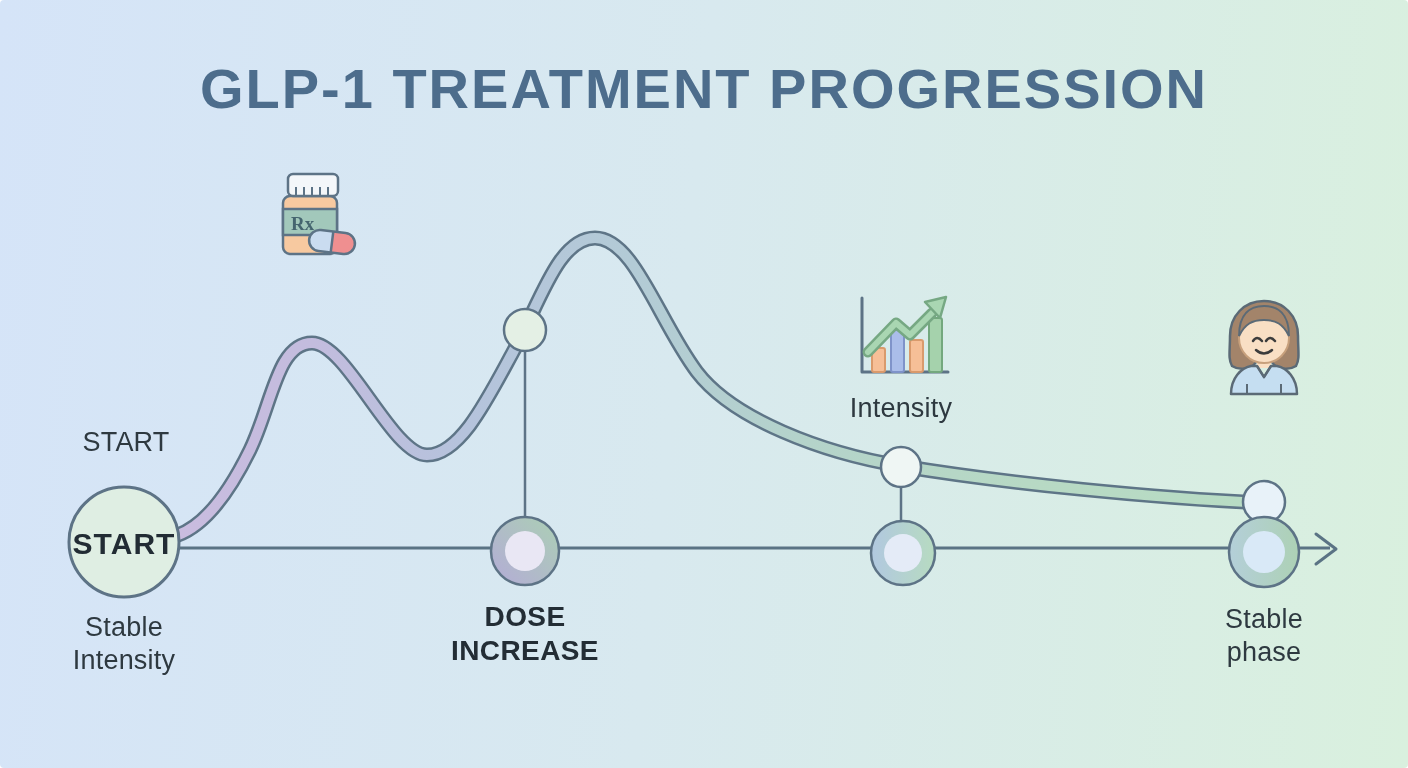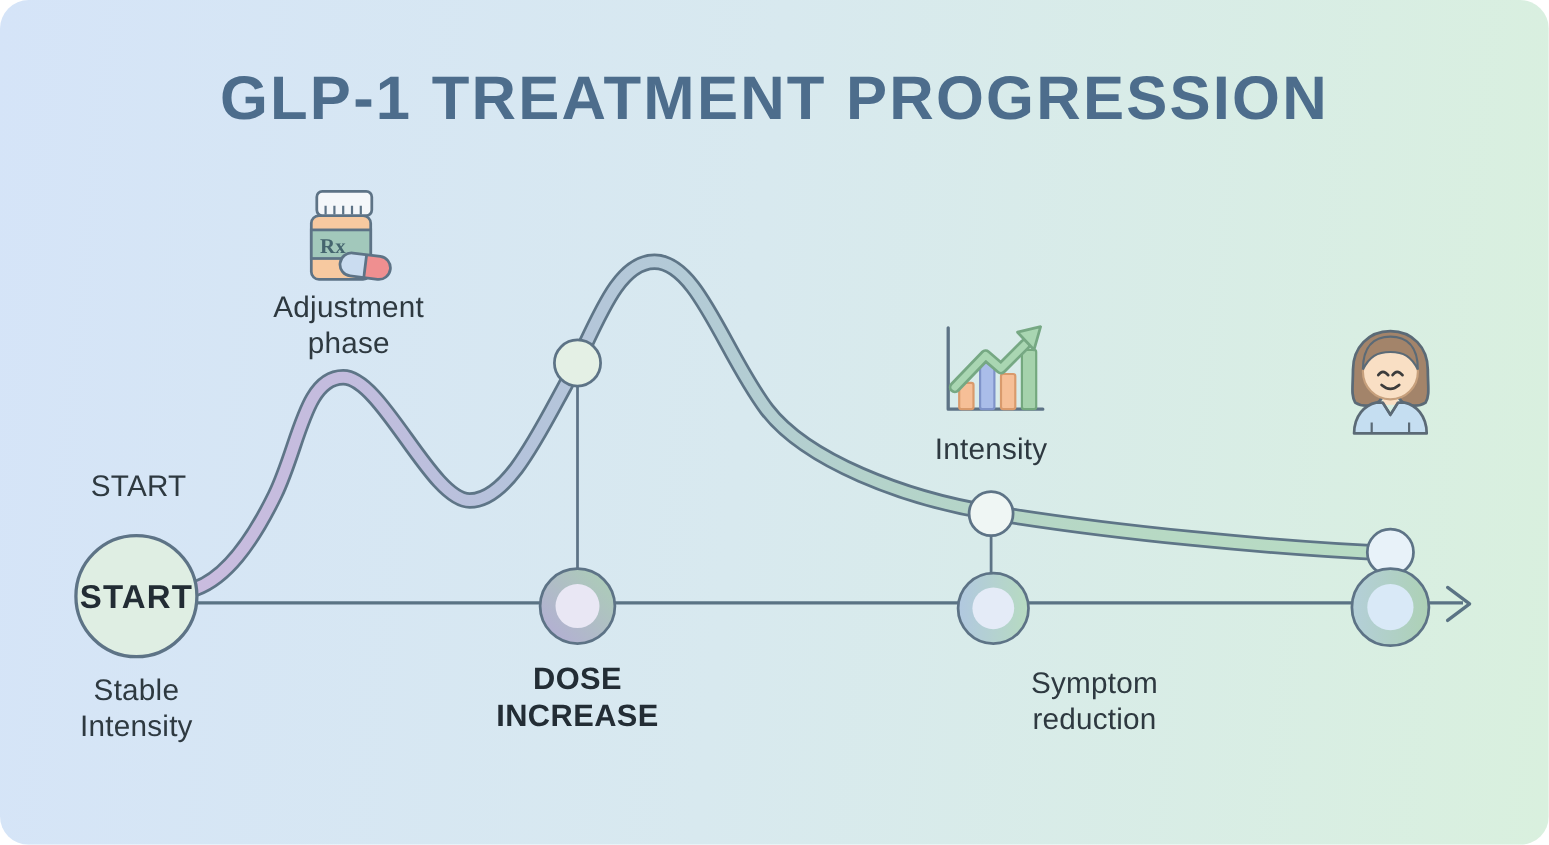--- a/index.html
+++ b/index.html
@@ -1,17 +1,17 @@
 <!DOCTYPE html>
 <html><head>
 <meta charset="utf-8">
 <style>
   html,body{margin:0;padding:0;background:#ffffff;}
   .canvas{
-    position:relative;width:1408px;height:768px;border-radius:26px;overflow:hidden;
+    position:relative;width:1408px;height:768px;border-radius:4px;overflow:hidden;
     background:linear-gradient(96deg,#d5e4f8 0%,#d8e9ef 48%,#d9f0de 100%);
     font-family:"Liberation Sans",sans-serif;
   }
   .title{
     position:absolute;left:0;right:0;top:56px;margin:0;text-align:center;
     font-size:56px;font-weight:800;letter-spacing:2px;color:#4d6d8c;
   }
   .diagram{position:absolute;left:0;top:0;}
   .icon-svg{position:absolute;}
   .lbl{
@@ -138,18 +138,17 @@
     <path d="M39 54 q8 7 16 0" fill="none" stroke="#3c3c3c" stroke-width="2.5" stroke-linecap="round"></path>
     <path d="M14 98 C14 82 24 72 34 70 L40 70 L47 81 L54 70 L60 70 C70 72 80 82 80 98 Z" fill="#c5def1" stroke="#5b6a76" stroke-width="2.5" stroke-linejoin="round"></path>
     <path d="M40 70 L47 81 L54 70" fill="none" stroke="#5b6a76" stroke-width="2"></path>
     <line x1="30" y1="88" x2="30" y2="97" stroke="#5b6a76" stroke-width="2"></line>
     <line x1="64" y1="88" x2="64" y2="97" stroke="#5b6a76" stroke-width="2"></line>
   </svg>
 
   <div class="lbl" style="left:46px;top:426px;width:160px;">START</div>
   <div class="circle-label" style="left:51px;top:527px;width:146px;">START</div>
   <div class="lbl" style="left:34px;top:611px;width:180px;">Stable Intensity</div>
-  <div class="lbl" style="left:217px;top:263px;width:200px;">Adjustment phase</div>
   <div class="lbl bold" style="left:430px;top:600px;width:190px;font-size:28px;">DOSE INCREASE</div>
   <div class="lbl" style="left:796px;top:392px;width:210px;">Intensity</div>
-  <div class="lbl" style="left:910px;top:605px;width:170px;">Symptom reduction</div>
+  <div class="lbl" style="left:1194px;top:603px;width:140px;">Stable phase</div>
 
 </div>
 
 </body></html>

